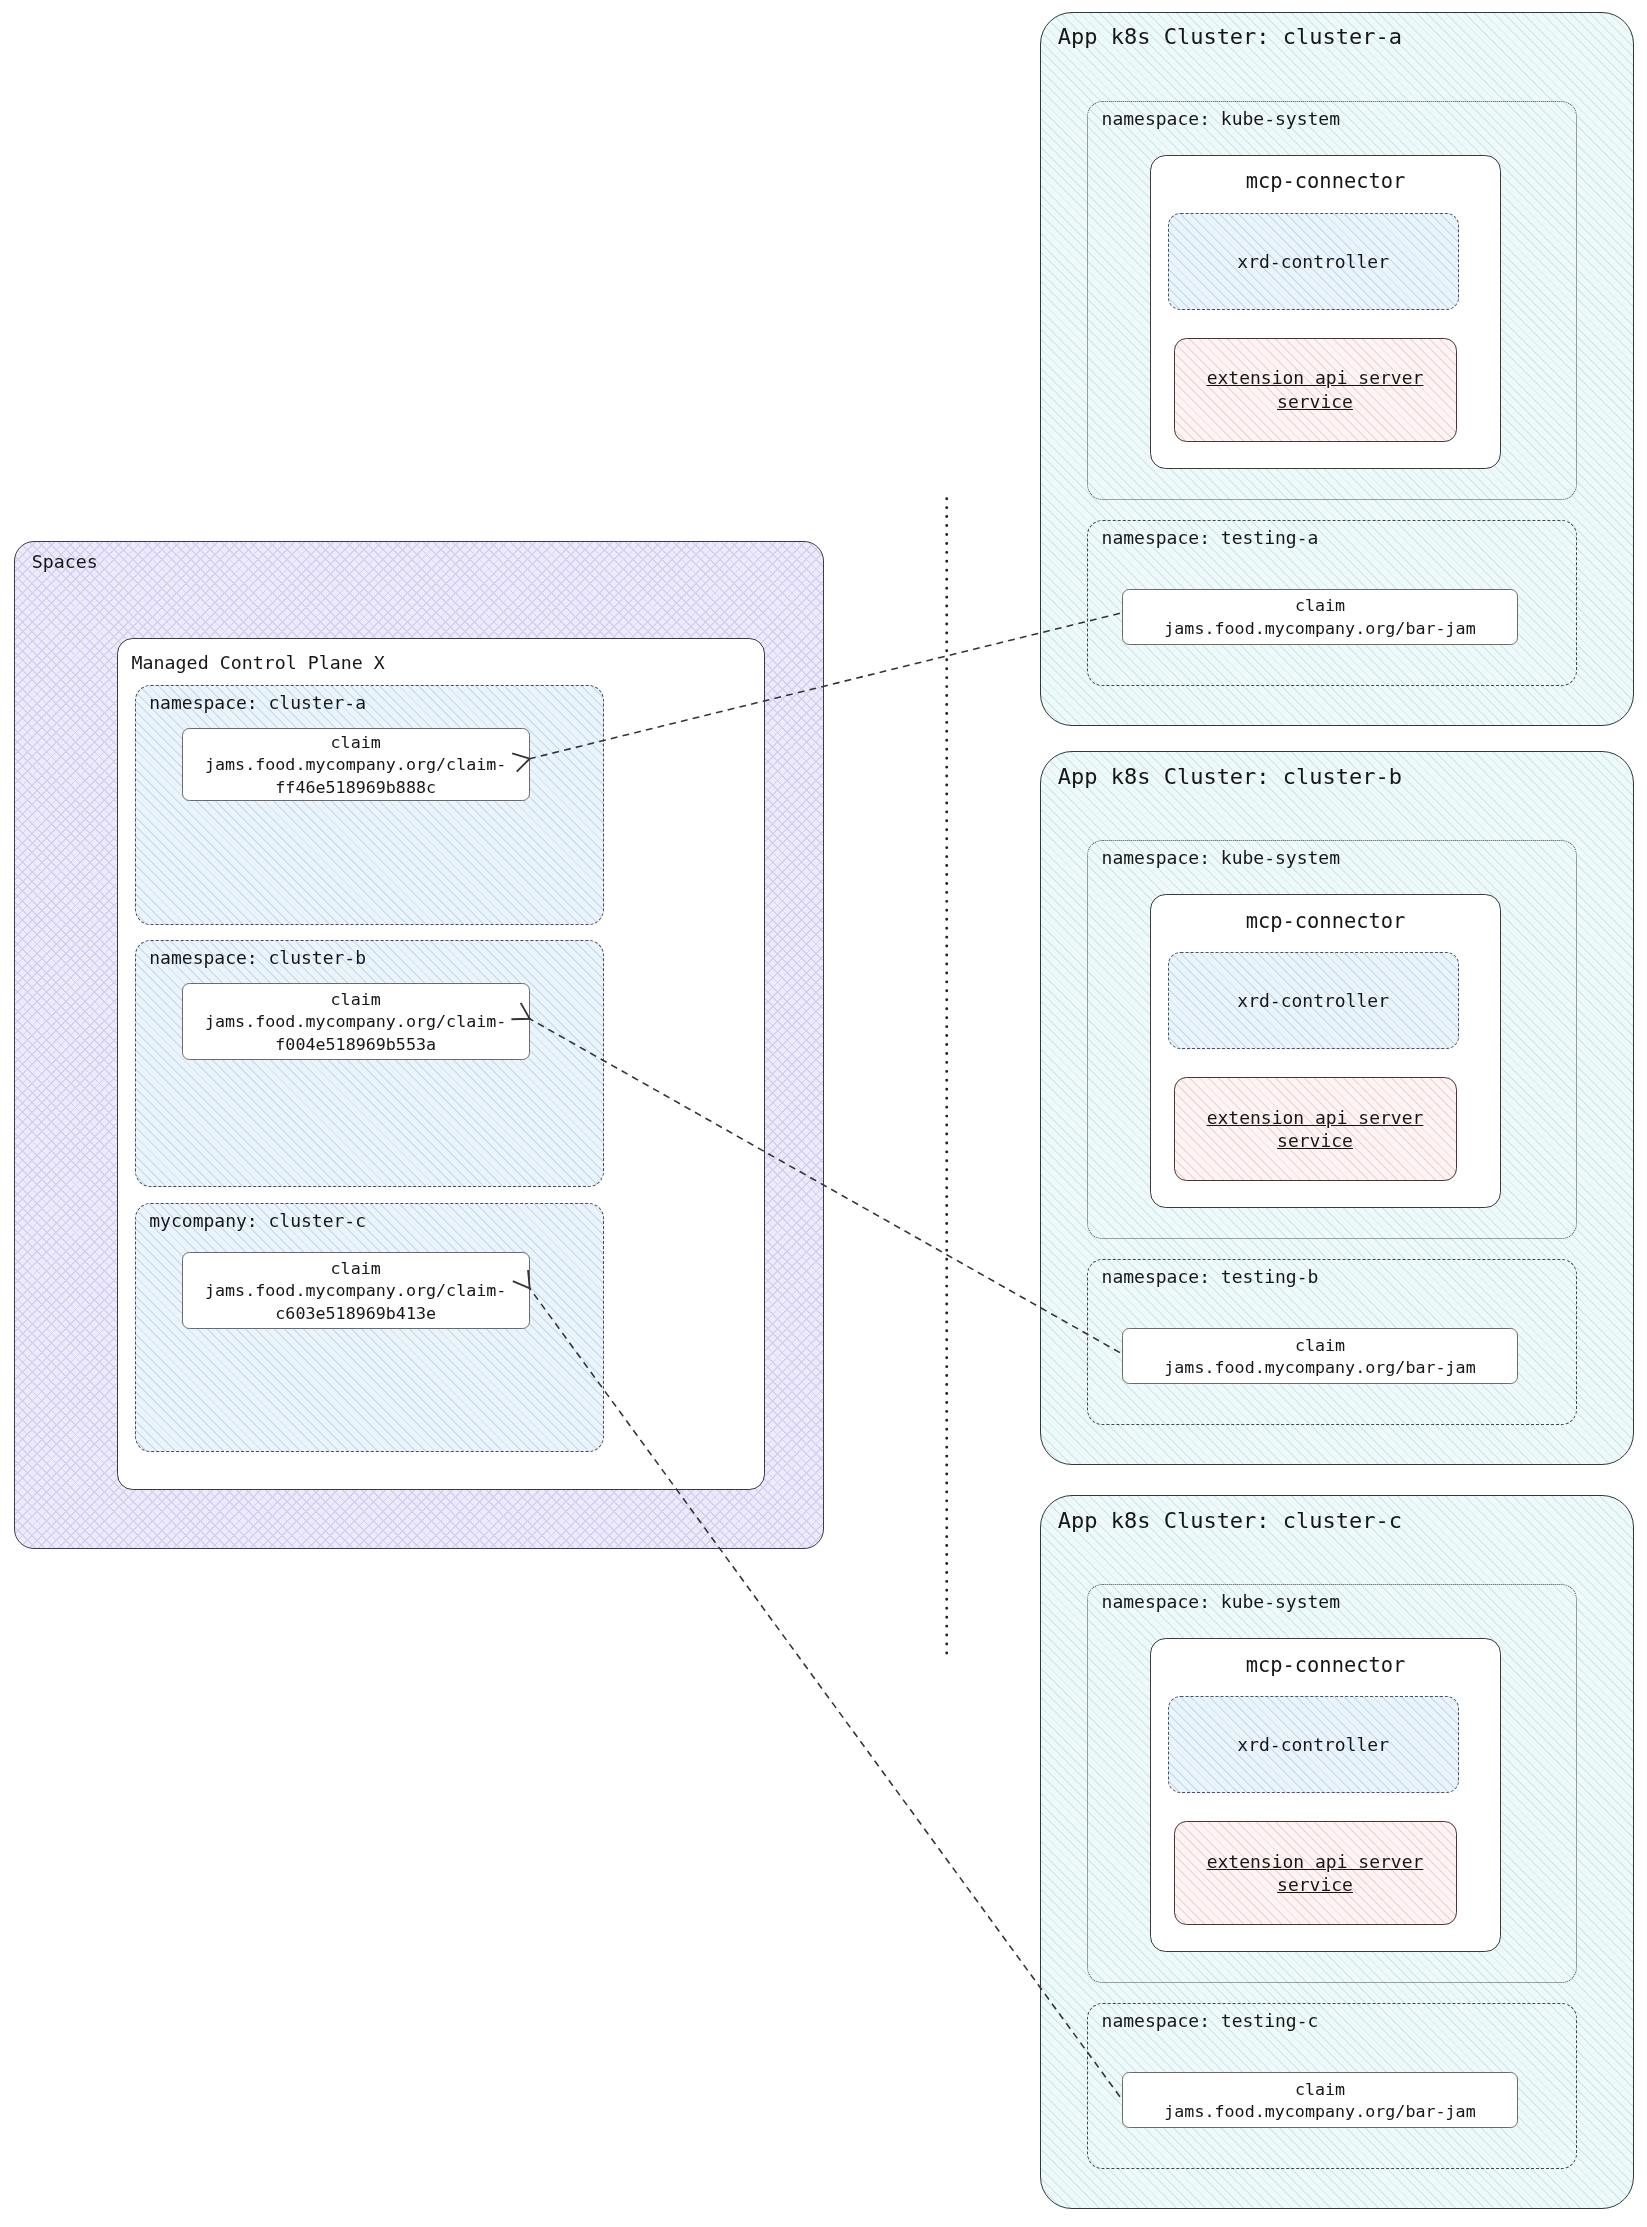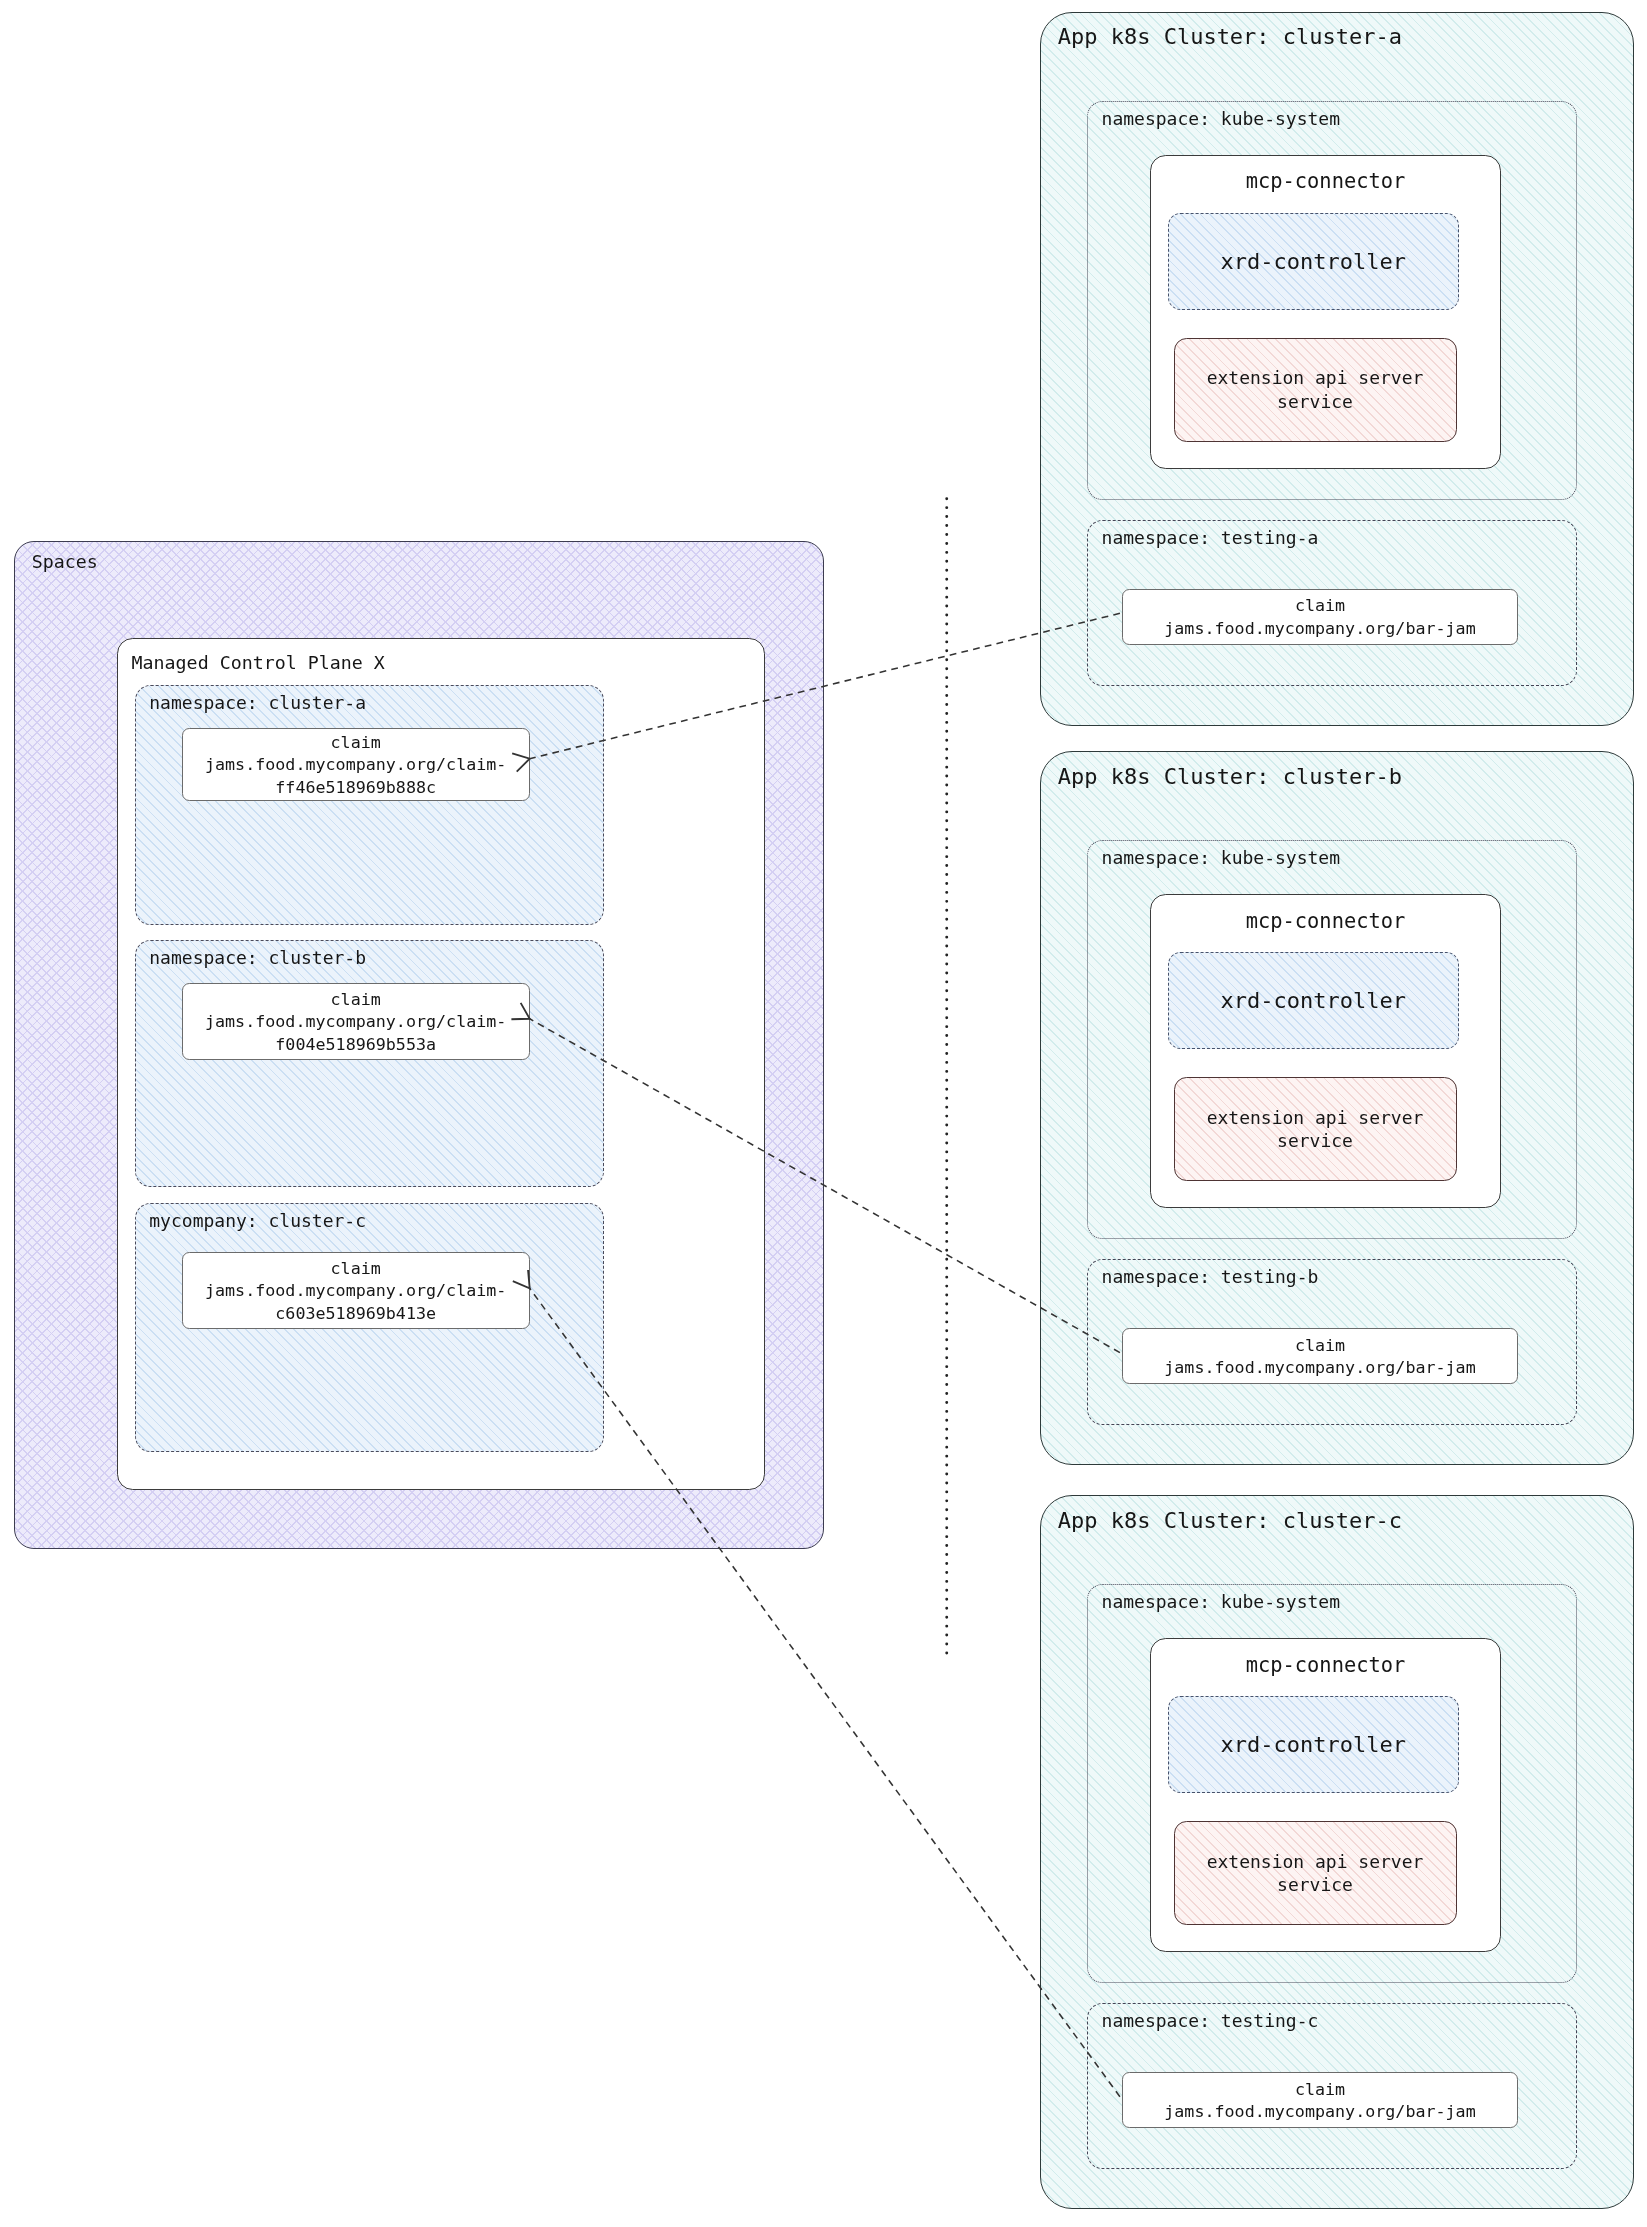--- a/index.html
+++ b/index.html
@@ -48,25 +48,25 @@
   #cluster-c{top:1495px;}
   .cluster-title{position:absolute;left:16.7px;top:11.5px;font-size:22px;white-space:nowrap;}
 
   .kube-box{position:absolute;left:46px;top:88px;width:488px;height:397px;
             border:1.6px dotted #444455;border-radius:15.7px;}
   .mcp-connector{position:absolute;left:62px;top:53px;width:349px;height:312px;
                  background:#ffffff;border:1.6px solid #3b3b3b;border-radius:15.7px;}
   .mcp-title{position:absolute;top:13.6px;left:0;width:100%;text-align:center;font-size:20.4px;}
   .xrd{position:absolute;left:16.7px;top:57px;width:289px;height:95px;
        border:1.6px dashed #47526b;border-radius:12.6px;
-       display:flex;align-items:center;justify-content:center;font-size:22px;}
+       display:flex;align-items:center;justify-content:center;font-size:18px;}
   .ext{position:absolute;left:22.5px;top:182px;width:281px;height:102px;
        border:1.8px solid #4e3434;border-radius:12.6px;
        display:flex;flex-direction:column;align-items:center;justify-content:center;
-       font-size:18px;line-height:1.3;text-align:left;}
+       font-size:18px;line-height:1.3;text-align:left;text-decoration:underline;}
   .testing-box{position:absolute;left:46px;top:507px;width:488px;height:164px;
                border:1.6px dashed #444455;border-radius:15.7px;}
   .claim-sm{left:34px;top:68px;width:394px;height:54px;}
 
   
   #overlay{position:absolute;left:0;top:0;width:1647px;height:2227px;pointer-events:none;}
 </style>
 </head>
 <body>
 

